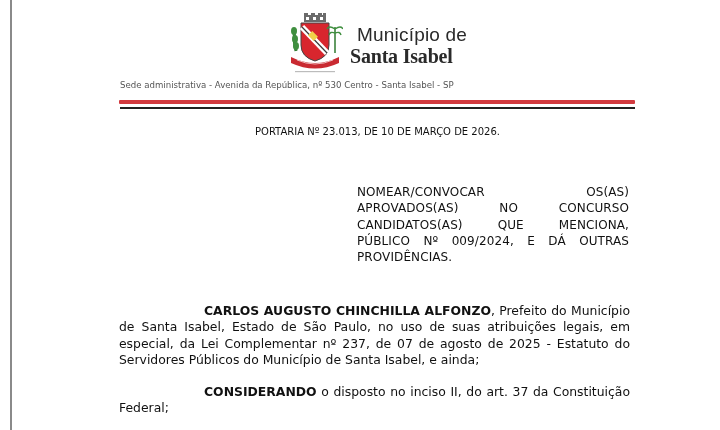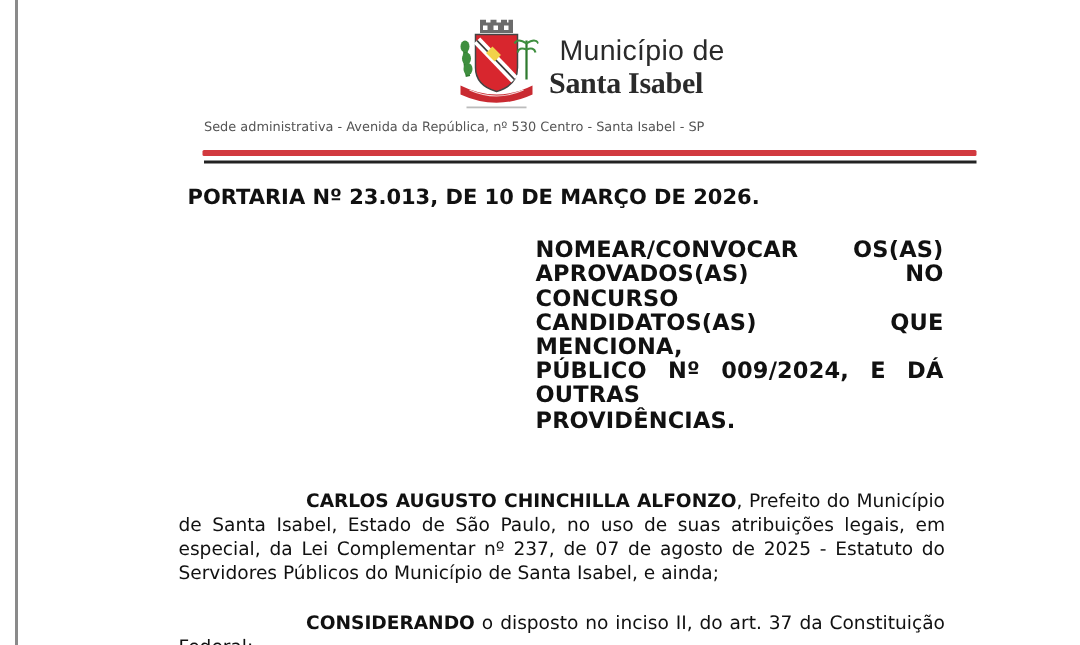--- a/index.html
+++ b/index.html
@@ -18,21 +18,21 @@
     .page-edge {
       position: absolute;
       left: 10px;
       top: 0;
       width: 2px;
       height: 430px;
       background: #8a8a8a;
     }
     .header {
       position: absolute;
-      left: 16px;
+      left: 0;
       top: 0;
       width: 604px;
       height: 115px;
     }
     .crest {
       position: absolute;
       left: 287px;
       top: 13px;
       width: 56px;
       height: 62px;
@@ -87,34 +87,34 @@
     }
     .doc {
       position: absolute;
       left: 119px;
       top: 124px;
       width: 511px;
       font-size: 12.4px;
       line-height: 16.2px;
     }
     .title {
-      text-align: left;
-      font-weight: bold;
-      font-size: 14px;
+      text-align: center;
+      font-weight: normal;
+      font-size: 10px;
       margin: 0 0 0 0;
       padding-left: 6px;
     }
     .ementa {
-      margin-top: 18px;
+      margin-top: 44px;
       margin-left: 238px;
       width: 272px;
       text-align: justify;
       text-align-last: left;
-      font-weight: bold;
-      font-size: 15px;
+      font-weight: normal;
+      font-size: 12px;
       line-height: 16.2px;
       letter-spacing: 0.1px;
     }
     .ementa .jline {
       display: block;
       text-align: justify;
       text-align-last: justify;
     }
     .ementa .jline.last {
       text-align-last: left;

